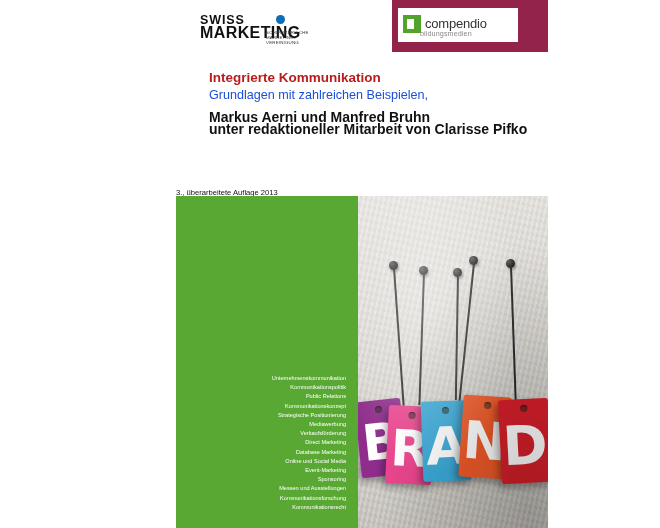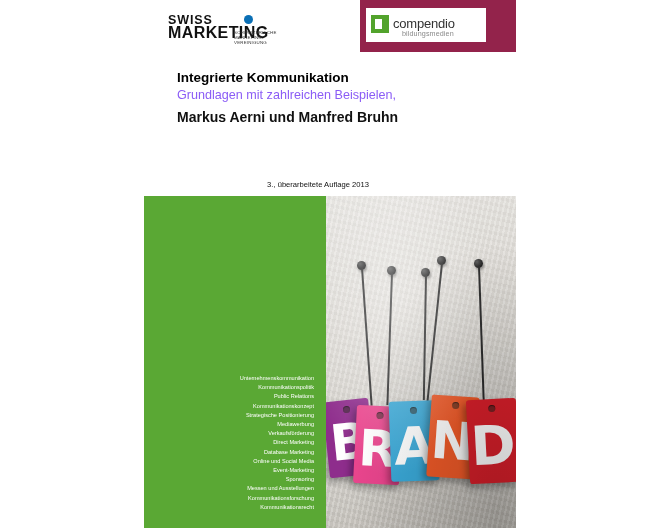--- a/index.html
+++ b/index.html
@@ -11,20 +11,21 @@
     width: 660px;
     height: 528px;
     font-family: "Liberation Sans", sans-serif;
     overflow: hidden;
   }
   #page {
     position: relative;
     width: 523px;
     height: 528px;
     background: #ffffff;
+    margin-left: 32px;
   }
 
   
   #cover {
     position: absolute;
     left: 144px;
     top: 0px;
     width: 372px;
     height: 528px;
     background: #ffffff;
@@ -125,62 +126,62 @@
   .comp-name {
     position: absolute;
     left: 27px;
     top: 8px;
     font-size: 13px;
     color: #333333;
     letter-spacing: -0.2px;
   }
   .comp-tag {
     position: absolute;
-    left: 36px;
+    left: 22px;
     top: 21px;
     font-size: 7.2px;
     color: #8a8a8a;
     letter-spacing: 0.1px;
   }
 
   
   .title-main {
     position: absolute;
     left: 33px;
     top: 70px;
     width: 320px;
     font-size: 13.5px;
     font-weight: bold;
-    color: #000000;
+    color: #b91c1c;
   }
   .title-sub {
     position: absolute;
     left: 33px;
     top: 87px;
     width: 320px;
     font-size: 12.6px;
-    color: #8b5cf6;
+    color: #1d4ed8;
     line-height: 16px;
   }
   .authors {
     position: absolute;
     left: 33px;
     top: 112px;
     width: 320px;
     font-size: 14px;
     color: #111111;
     line-height: 11.5px;
     font-weight: bold;
   }
   .edition {
     position: absolute;
     left: 0px;
-    top: 180px;
+    top: 188px;
     width: 348px;
-    text-align: center;
+    text-align: left;
     font-size: 7.6px;
     color: #111111;
   }
 
   
   .art {
     position: absolute;
     left: 0;
     top: 196px;
     width: 372px;
@@ -296,20 +297,21 @@
       <div class="comp-name">compendio</div>
       <div class="comp-tag">bildungsmedien</div>
     </div>
 
     <div class="title-main">Integrierte Kommunikation</div>
     <div class="title-sub">
       <div>Grundlagen mit zahlreichen Beispielen,</div>
     </div>
     <div class="authors">
       <div>Markus Aerni und Manfred Bruhn</div>
+      <div>unter redaktioneller Mitarbeit von Clarisse Pifko</div>
     </div>
     <div class="edition">3., überarbeitete Auflage 2013</div>
 
     <div class="art">
       <div class="art-green"></div>
 
       <div class="art-photo">
         <div class="wall-grain"></div>
 
         <div class="pin" style="left:31px; top:65px;"></div>

